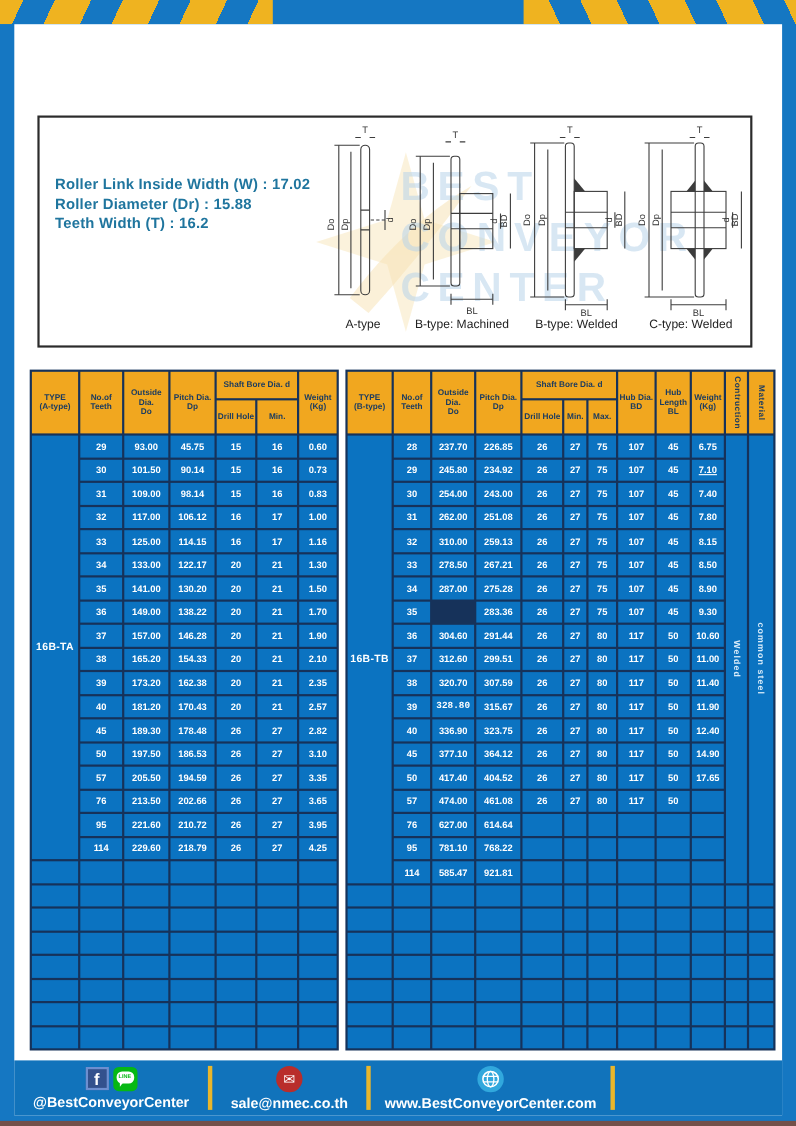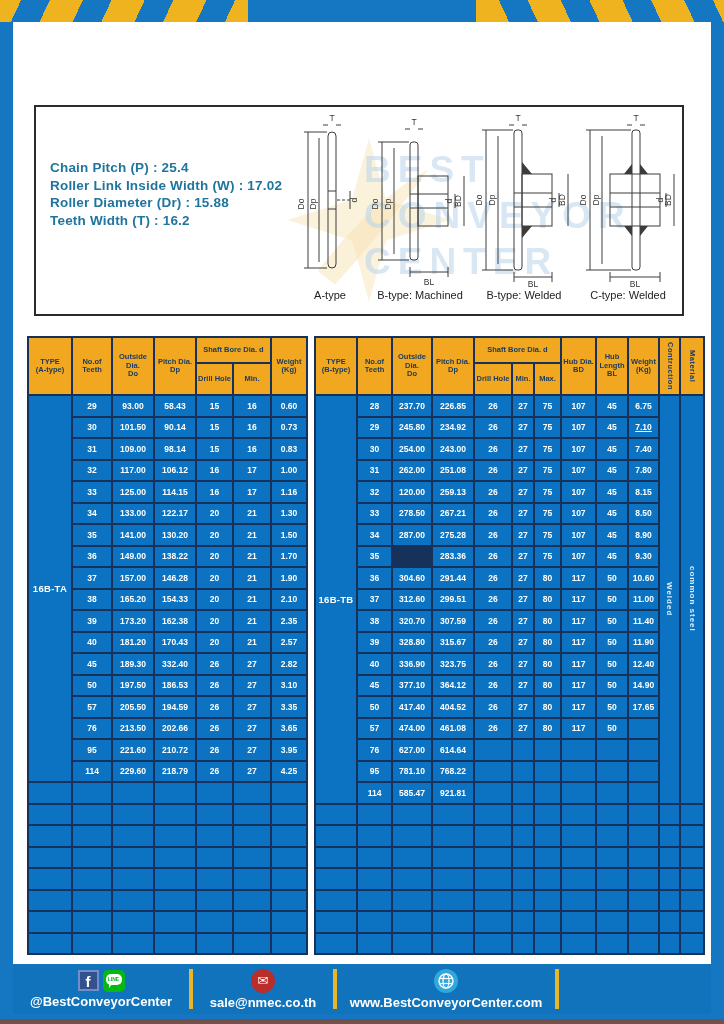--- a/index.html
+++ b/index.html
@@ -90,21 +90,20 @@
     <div class="spec-panel">
       <svg class="wm-logo" width="170" height="170" viewBox="0 0 100 100">
         <path d="M50 2 L60 38 L98 50 L60 62 L50 98 L40 62 L2 50 L40 38 Z" fill="#f4d896" opacity="0.55"></path>
         <path d="M20 80 Q50 40 85 20 Q60 55 30 88 Z" fill="#f2cd7d" opacity="0.5"></path>
       </svg>
       <div class="wm-text">BEST
 CONVEYOR
 CENTER</div>
 
       <div class="specs">
-        <div class="spec-line">Chain Pitch (P) : 25.4</div>
         <div class="spec-line">Roller Link Inside Width (W) : 17.02</div>
         <div class="spec-line">Roller Diameter (Dr) : 15.88</div>
         <div class="spec-line">Teeth Width (T) : 16.2</div>
       </div>
 
       <div class="diagrams">
 
         <div class="fig">
           <svg class="dg" width="72" height="176" viewBox="0 0 72 176">
             <text x="38" y="9" text-anchor="middle">T</text>
@@ -232,21 +231,21 @@
           <div class="hcell" style="grid-area:1/5/2/7">Shaft Bore Dia. d</div>
           <div class="hcell" style="grid-area:2/5/3/6">Drill Hole</div>
           <div class="hcell" style="grid-area:2/6/3/7">Min.</div>
           <div class="hcell" style="grid-area:1/7/3/8">Weight
 (Kg)</div>
         </div>
         <div class="tbody gridA" id="bodyA">
             <div class="cell type-merged-cell" style="grid-area: 1 / 1 / 19 / 2;">16B-TA</div>
             <div class="cell" style="grid-area: 1 / 2 / 2 / 3;">29</div>
             <div class="cell" style="grid-area: 1 / 3 / 2 / 4;">93.00</div>
-            <div class="cell" style="grid-area: 1 / 4 / 2 / 5;">58.43</div>
+            <div class="cell" style="grid-area: 1 / 4 / 2 / 5;">45.75</div>
             <div class="cell" style="grid-area: 1 / 5 / 2 / 6;">15</div>
             <div class="cell" style="grid-area: 1 / 6 / 2 / 7;">16</div>
             <div class="cell" style="grid-area: 1 / 7 / 2 / 8;">0.60</div>
             <div class="cell" style="grid-area: 2 / 2 / 3 / 3;">30</div>
             <div class="cell" style="grid-area: 2 / 3 / 3 / 4;">101.50</div>
             <div class="cell" style="grid-area: 2 / 4 / 3 / 5;">90.14</div>
             <div class="cell" style="grid-area: 2 / 5 / 3 / 6;">15</div>
             <div class="cell" style="grid-area: 2 / 6 / 3 / 7;">16</div>
             <div class="cell" style="grid-area: 2 / 7 / 3 / 8;">0.73</div>
             <div class="cell" style="grid-area: 3 / 2 / 4 / 3;">31</div>
@@ -304,21 +303,21 @@
             <div class="cell" style="grid-area: 11 / 6 / 12 / 7;">21</div>
             <div class="cell" style="grid-area: 11 / 7 / 12 / 8;">2.35</div>
             <div class="cell" style="grid-area: 12 / 2 / 13 / 3;">40</div>
             <div class="cell" style="grid-area: 12 / 3 / 13 / 4;">181.20</div>
             <div class="cell" style="grid-area: 12 / 4 / 13 / 5;">170.43</div>
             <div class="cell" style="grid-area: 12 / 5 / 13 / 6;">20</div>
             <div class="cell" style="grid-area: 12 / 6 / 13 / 7;">21</div>
             <div class="cell" style="grid-area: 12 / 7 / 13 / 8;">2.57</div>
             <div class="cell" style="grid-area: 13 / 2 / 14 / 3;">45</div>
             <div class="cell" style="grid-area: 13 / 3 / 14 / 4;">189.30</div>
-            <div class="cell" style="grid-area: 13 / 4 / 14 / 5;">332.40</div>
+            <div class="cell" style="grid-area: 13 / 4 / 14 / 5;">178.48</div>
             <div class="cell" style="grid-area: 13 / 5 / 14 / 6;">26</div>
             <div class="cell" style="grid-area: 13 / 6 / 14 / 7;">27</div>
             <div class="cell" style="grid-area: 13 / 7 / 14 / 8;">2.82</div>
             <div class="cell" style="grid-area: 14 / 2 / 15 / 3;">50</div>
             <div class="cell" style="grid-area: 14 / 3 / 15 / 4;">197.50</div>
             <div class="cell" style="grid-area: 14 / 4 / 15 / 5;">186.53</div>
             <div class="cell" style="grid-area: 14 / 5 / 15 / 6;">26</div>
             <div class="cell" style="grid-area: 14 / 6 / 15 / 7;">27</div>
             <div class="cell" style="grid-area: 14 / 7 / 15 / 8;">3.10</div>
             <div class="cell" style="grid-area: 15 / 2 / 16 / 3;">57</div>
@@ -461,21 +460,21 @@
             <div class="cell" style="grid-area: 4 / 2 / 5 / 3;">31</div>
             <div class="cell" style="grid-area: 4 / 3 / 5 / 4;">262.00</div>
             <div class="cell" style="grid-area: 4 / 4 / 5 / 5;">251.08</div>
             <div class="cell" style="grid-area: 4 / 5 / 5 / 6;">26</div>
             <div class="cell" style="grid-area: 4 / 6 / 5 / 7;">27</div>
             <div class="cell" style="grid-area: 4 / 7 / 5 / 8;">75</div>
             <div class="cell" style="grid-area: 4 / 8 / 5 / 9;">107</div>
             <div class="cell" style="grid-area: 4 / 9 / 5 / 10;">45</div>
             <div class="cell" style="grid-area: 4 / 10 / 5 / 11;">7.80</div>
             <div class="cell" style="grid-area: 5 / 2 / 6 / 3;">32</div>
-            <div class="cell" style="grid-area: 5 / 3 / 6 / 4;">120.00</div>
+            <div class="cell" style="grid-area: 5 / 3 / 6 / 4;">310.00</div>
             <div class="cell" style="grid-area: 5 / 4 / 6 / 5;">259.13</div>
             <div class="cell" style="grid-area: 5 / 5 / 6 / 6;">26</div>
             <div class="cell" style="grid-area: 5 / 6 / 6 / 7;">27</div>
             <div class="cell" style="grid-area: 5 / 7 / 6 / 8;">75</div>
             <div class="cell" style="grid-area: 5 / 8 / 6 / 9;">107</div>
             <div class="cell" style="grid-area: 5 / 9 / 6 / 10;">45</div>
             <div class="cell" style="grid-area: 5 / 10 / 6 / 11;">8.15</div>
             <div class="cell" style="grid-area: 6 / 2 / 7 / 3;">33</div>
             <div class="cell" style="grid-area: 6 / 3 / 7 / 4;">278.50</div>
             <div class="cell" style="grid-area: 6 / 4 / 7 / 5;">267.21</div>
@@ -524,21 +523,21 @@
             <div class="cell" style="grid-area: 11 / 2 / 12 / 3;">38</div>
             <div class="cell" style="grid-area: 11 / 3 / 12 / 4;">320.70</div>
             <div class="cell" style="grid-area: 11 / 4 / 12 / 5;">307.59</div>
             <div class="cell" style="grid-area: 11 / 5 / 12 / 6;">26</div>
             <div class="cell" style="grid-area: 11 / 6 / 12 / 7;">27</div>
             <div class="cell" style="grid-area: 11 / 7 / 12 / 8;">80</div>
             <div class="cell" style="grid-area: 11 / 8 / 12 / 9;">117</div>
             <div class="cell" style="grid-area: 11 / 9 / 12 / 10;">50</div>
             <div class="cell" style="grid-area: 11 / 10 / 12 / 11;">11.40</div>
             <div class="cell" style="grid-area: 12 / 2 / 13 / 3;">39</div>
-            <div class="cell" style="grid-area: 12 / 3 / 13 / 4;">328.80</div>
+            <div class="cell" style="grid-area: 12 / 3 / 13 / 4; font-family: Liberation Mono, monospace;">328.80</div>
             <div class="cell" style="grid-area: 12 / 4 / 13 / 5;">315.67</div>
             <div class="cell" style="grid-area: 12 / 5 / 13 / 6;">26</div>
             <div class="cell" style="grid-area: 12 / 6 / 13 / 7;">27</div>
             <div class="cell" style="grid-area: 12 / 7 / 13 / 8;">80</div>
             <div class="cell" style="grid-area: 12 / 8 / 13 / 9;">117</div>
             <div class="cell" style="grid-area: 12 / 9 / 13 / 10;">50</div>
             <div class="cell" style="grid-area: 12 / 10 / 13 / 11;">11.90</div>
             <div class="cell" style="grid-area: 13 / 2 / 14 / 3;">40</div>
             <div class="cell" style="grid-area: 13 / 3 / 14 / 4;">336.90</div>
             <div class="cell" style="grid-area: 13 / 4 / 14 / 5;">323.75</div>

